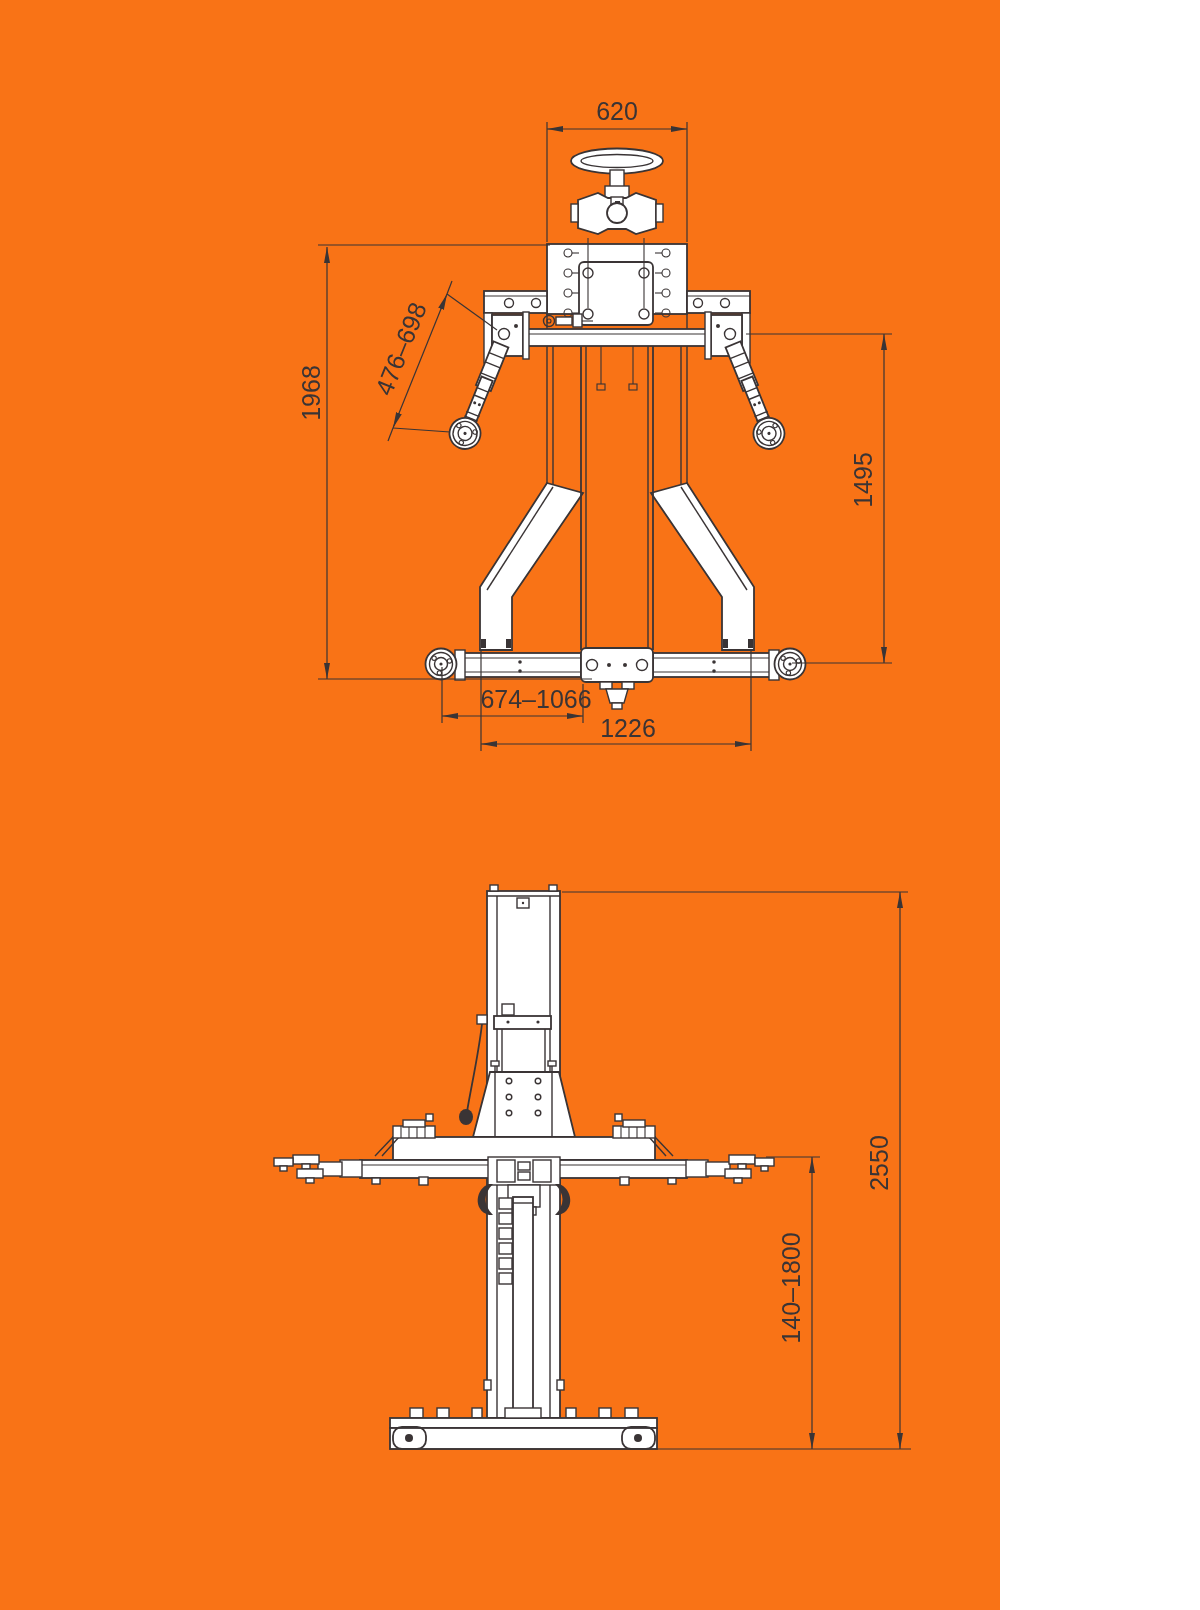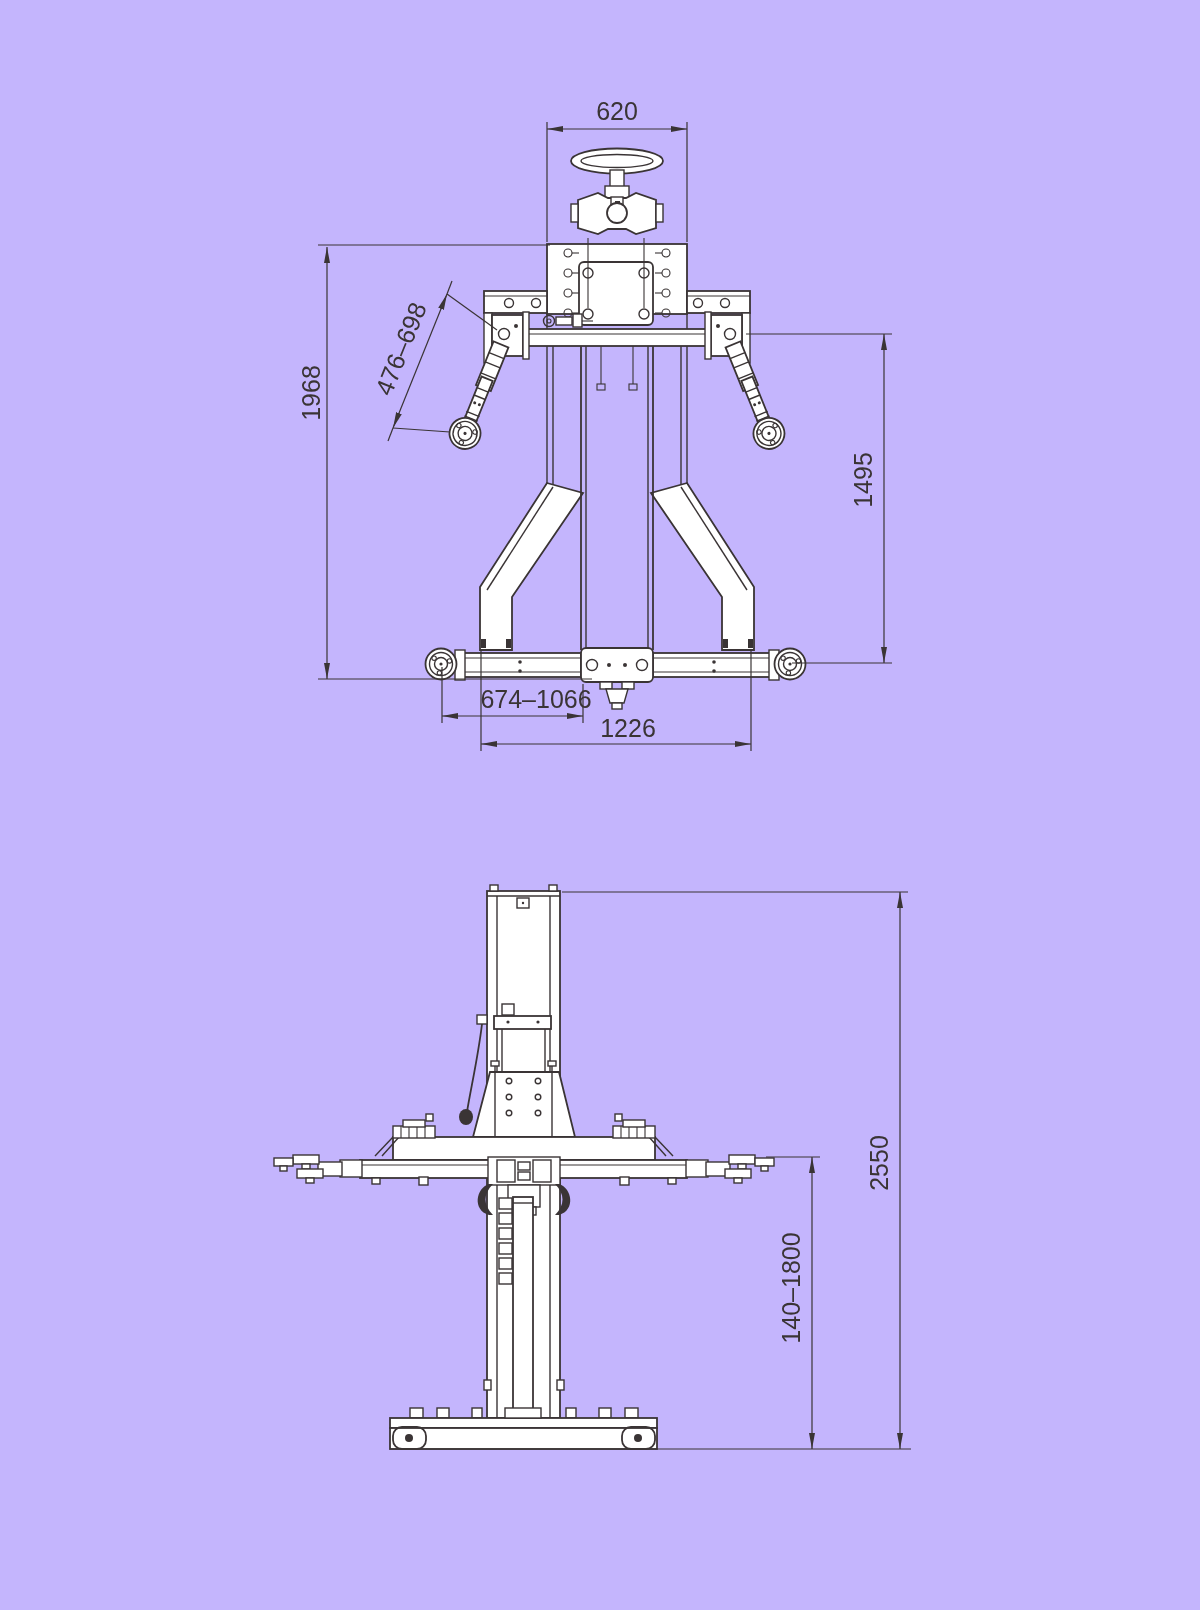--- a/index.html
+++ b/index.html
@@ -1,16 +1,16 @@
 <!DOCTYPE html>
 <html><head>
 <meta charset="utf-8">
 <style>
   html,body{margin:0;padding:0;background:#ffffff;}
-  .stage{position:relative;width:1200px;height:1610px;background:#c4b5fd;overflow:hidden;text-decoration:underline;}
+  .stage{position:relative;width:1000px;height:1610px;background:#f97316;overflow:hidden;text-decoration:underline;}
   svg{display:block;}
   .ln{stroke:#3a3435;stroke-width:1.8;fill:none;stroke-linejoin:miter;stroke-linecap:butt;}
   .lnw{stroke:#3a3435;stroke-width:1.8;fill:#ffffff;stroke-linejoin:miter;}
   .md{stroke:#3a3435;stroke-width:1.4;fill:none;}
   .mdw{stroke:#3a3435;stroke-width:1.4;fill:#ffffff;}
   .thin{stroke:#3a3435;stroke-width:1.1;fill:none;}
   .dim{stroke:#3a3435;stroke-width:1.2;fill:none;}
   .blk{fill:#3a3435;stroke:none;}
   .txt{font-family:"Liberation Sans",sans-serif;font-size:25px;fill:#3a3435;letter-spacing:0px;}
 </style>

